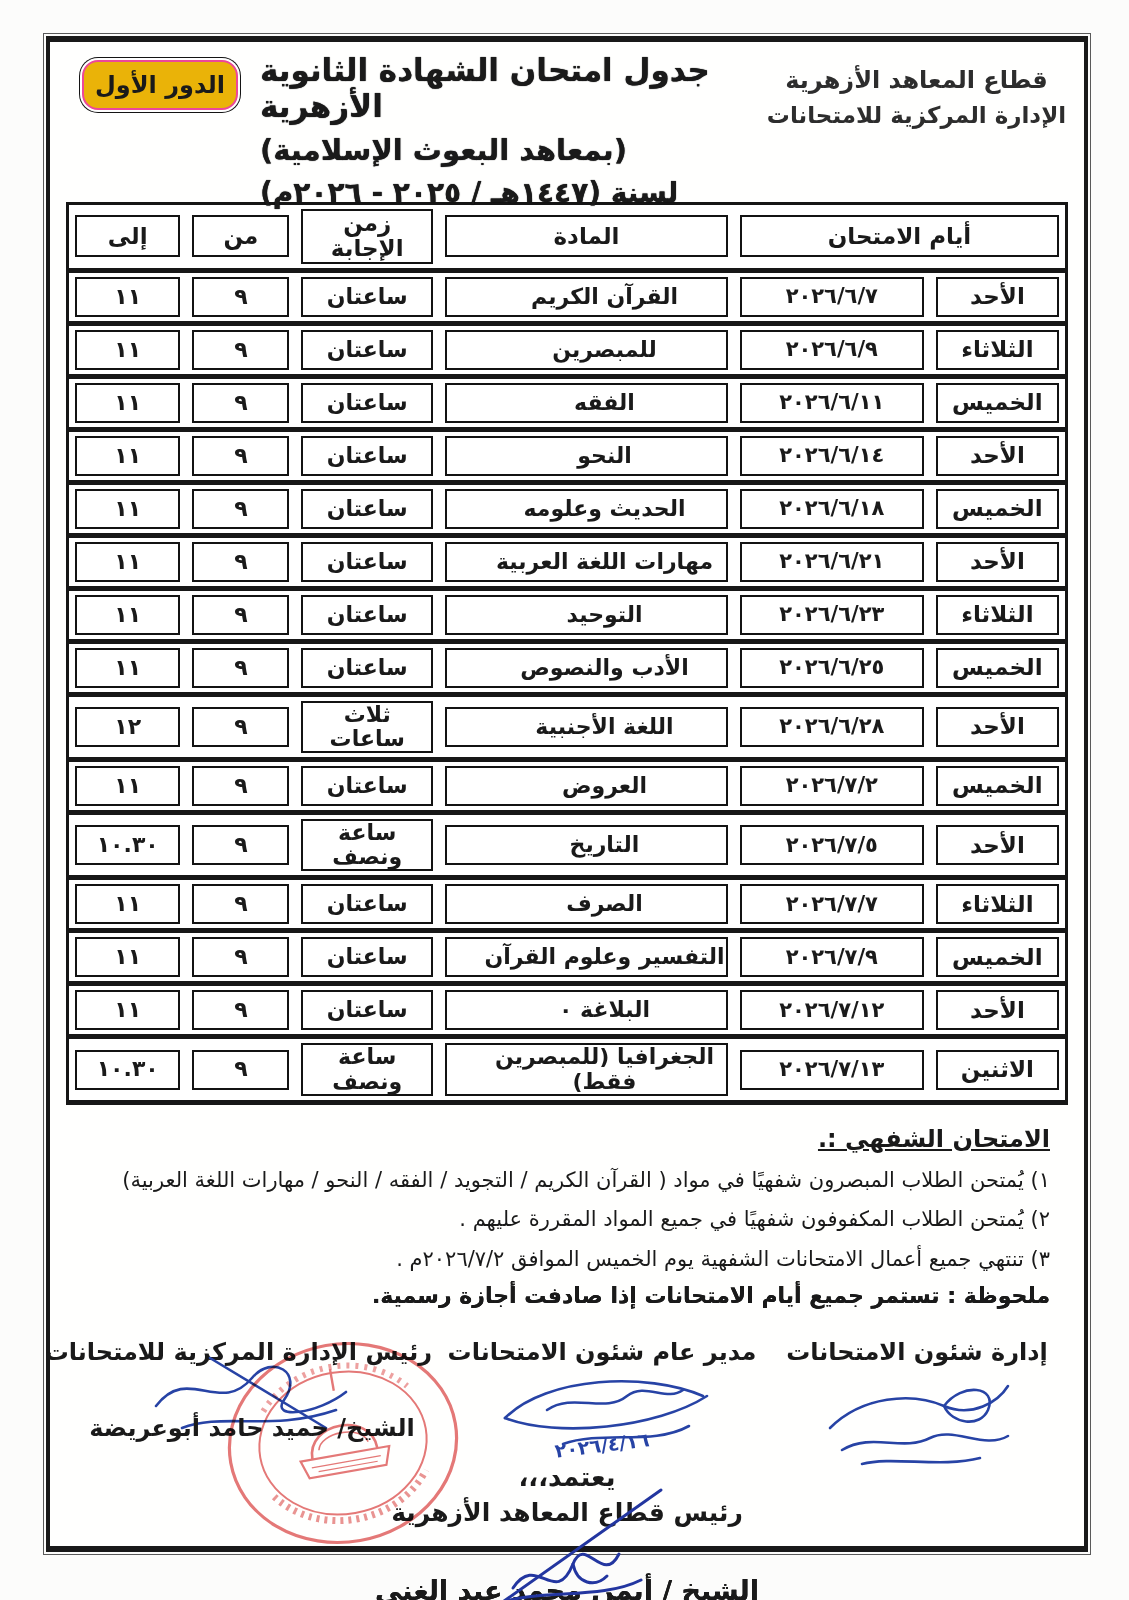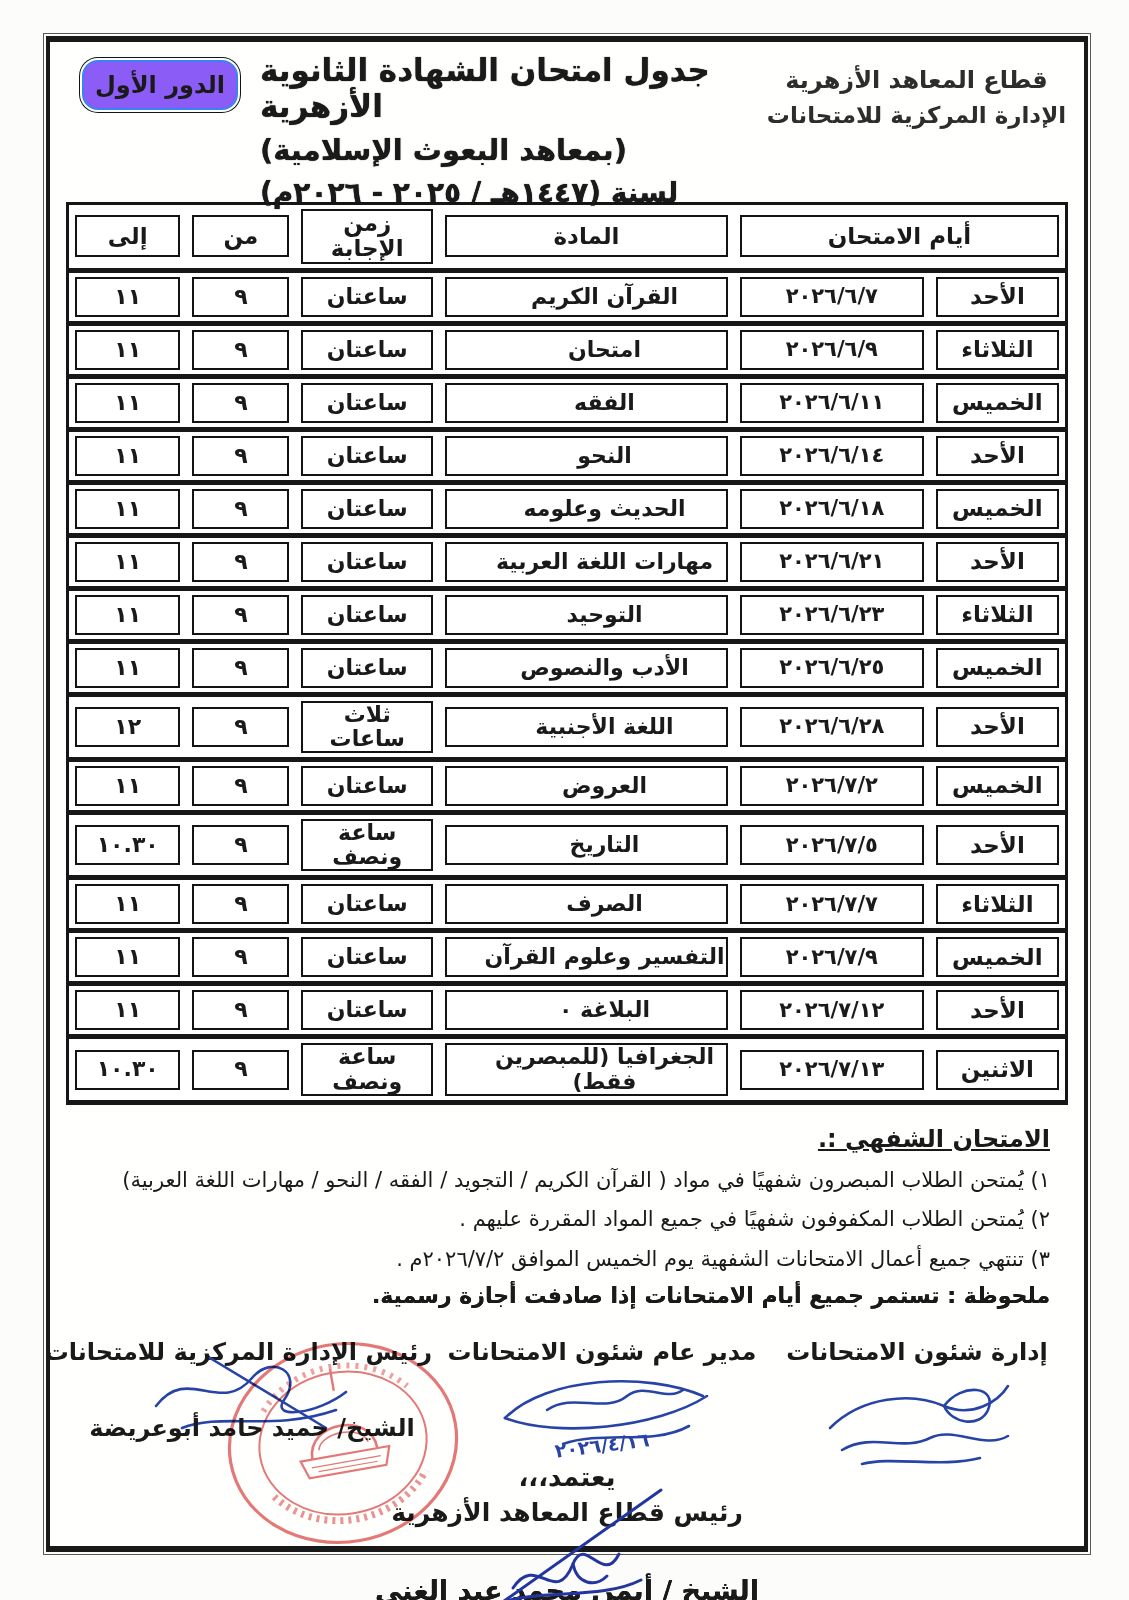--- a/index.html
+++ b/index.html
@@ -22,23 +22,23 @@
   .letterhead .lh1{font-size:27px;font-weight:bold;letter-spacing:1px;}
   .letterhead .lh2{font-size:24px;font-weight:bold;margin-top:8px;}
   .letterhead .lh3{font-size:23px;font-weight:bold;margin-top:8px;}
   .title-block{flex:1;text-align:left;padding-top:4px;}
   .title-block .t1{font-size:31px;font-weight:bold;text-shadow:0 0 1px #000;}
   .title-block .t2{font-size:29px;font-weight:bold;text-shadow:0 0 1px #000;margin-top:9px;}
   .title-block .t3{font-size:28px;font-weight:bold;text-shadow:0 0 1px #000;margin-top:9px;}
   .badge-col{width:200px;display:flex;flex-direction:column;align-items:center;padding-top:12px;}
   .badge{
     width:152px;height:46px;display:flex;align-items:center;justify-content:center;
-    border:2px solid #3b82f6;border-radius:16px;
+    border:2px solid #ec4899;border-radius:16px;
     box-shadow:0 0 0 2px #fff,0 0 0 3px #141414;
-    font-size:24px;font-weight:bold;background:#8b5cf6;
+    font-size:24px;font-weight:bold;background:#eab308;
   }
   .badge+.badge{margin-top:17px;}
   
   table.sched{
     direction:rtl;border-collapse:collapse;table-layout:fixed;
     margin:2px 16px 0 16px;width:calc(100% - 32px);
     border:3px solid #151515;background:#fff;
   }
   table.sched tr{border-bottom:5px solid #171717;}
   table.sched td,table.sched th{padding:0;vertical-align:middle;}
@@ -142,21 +142,21 @@
           </td>
         </tr>
     <tr>
           <td class="day">
             <div class="cellbox">الثلاثاء</div>
           </td>
           <td class="date">
             <div class="cellbox">٢٠٢٦/٦/٩</div>
           </td>
           <td class="subject">
-            <div class="cellbox">امتحان</div>
+            <div class="cellbox">للمبصرين</div>
           </td>
           <td>
             <div class="cellbox">ساعتان</div>
           </td>
           <td>
             <div class="cellbox">٩</div>
           </td>
           <td>
             <div class="cellbox">١١</div>
           </td>

